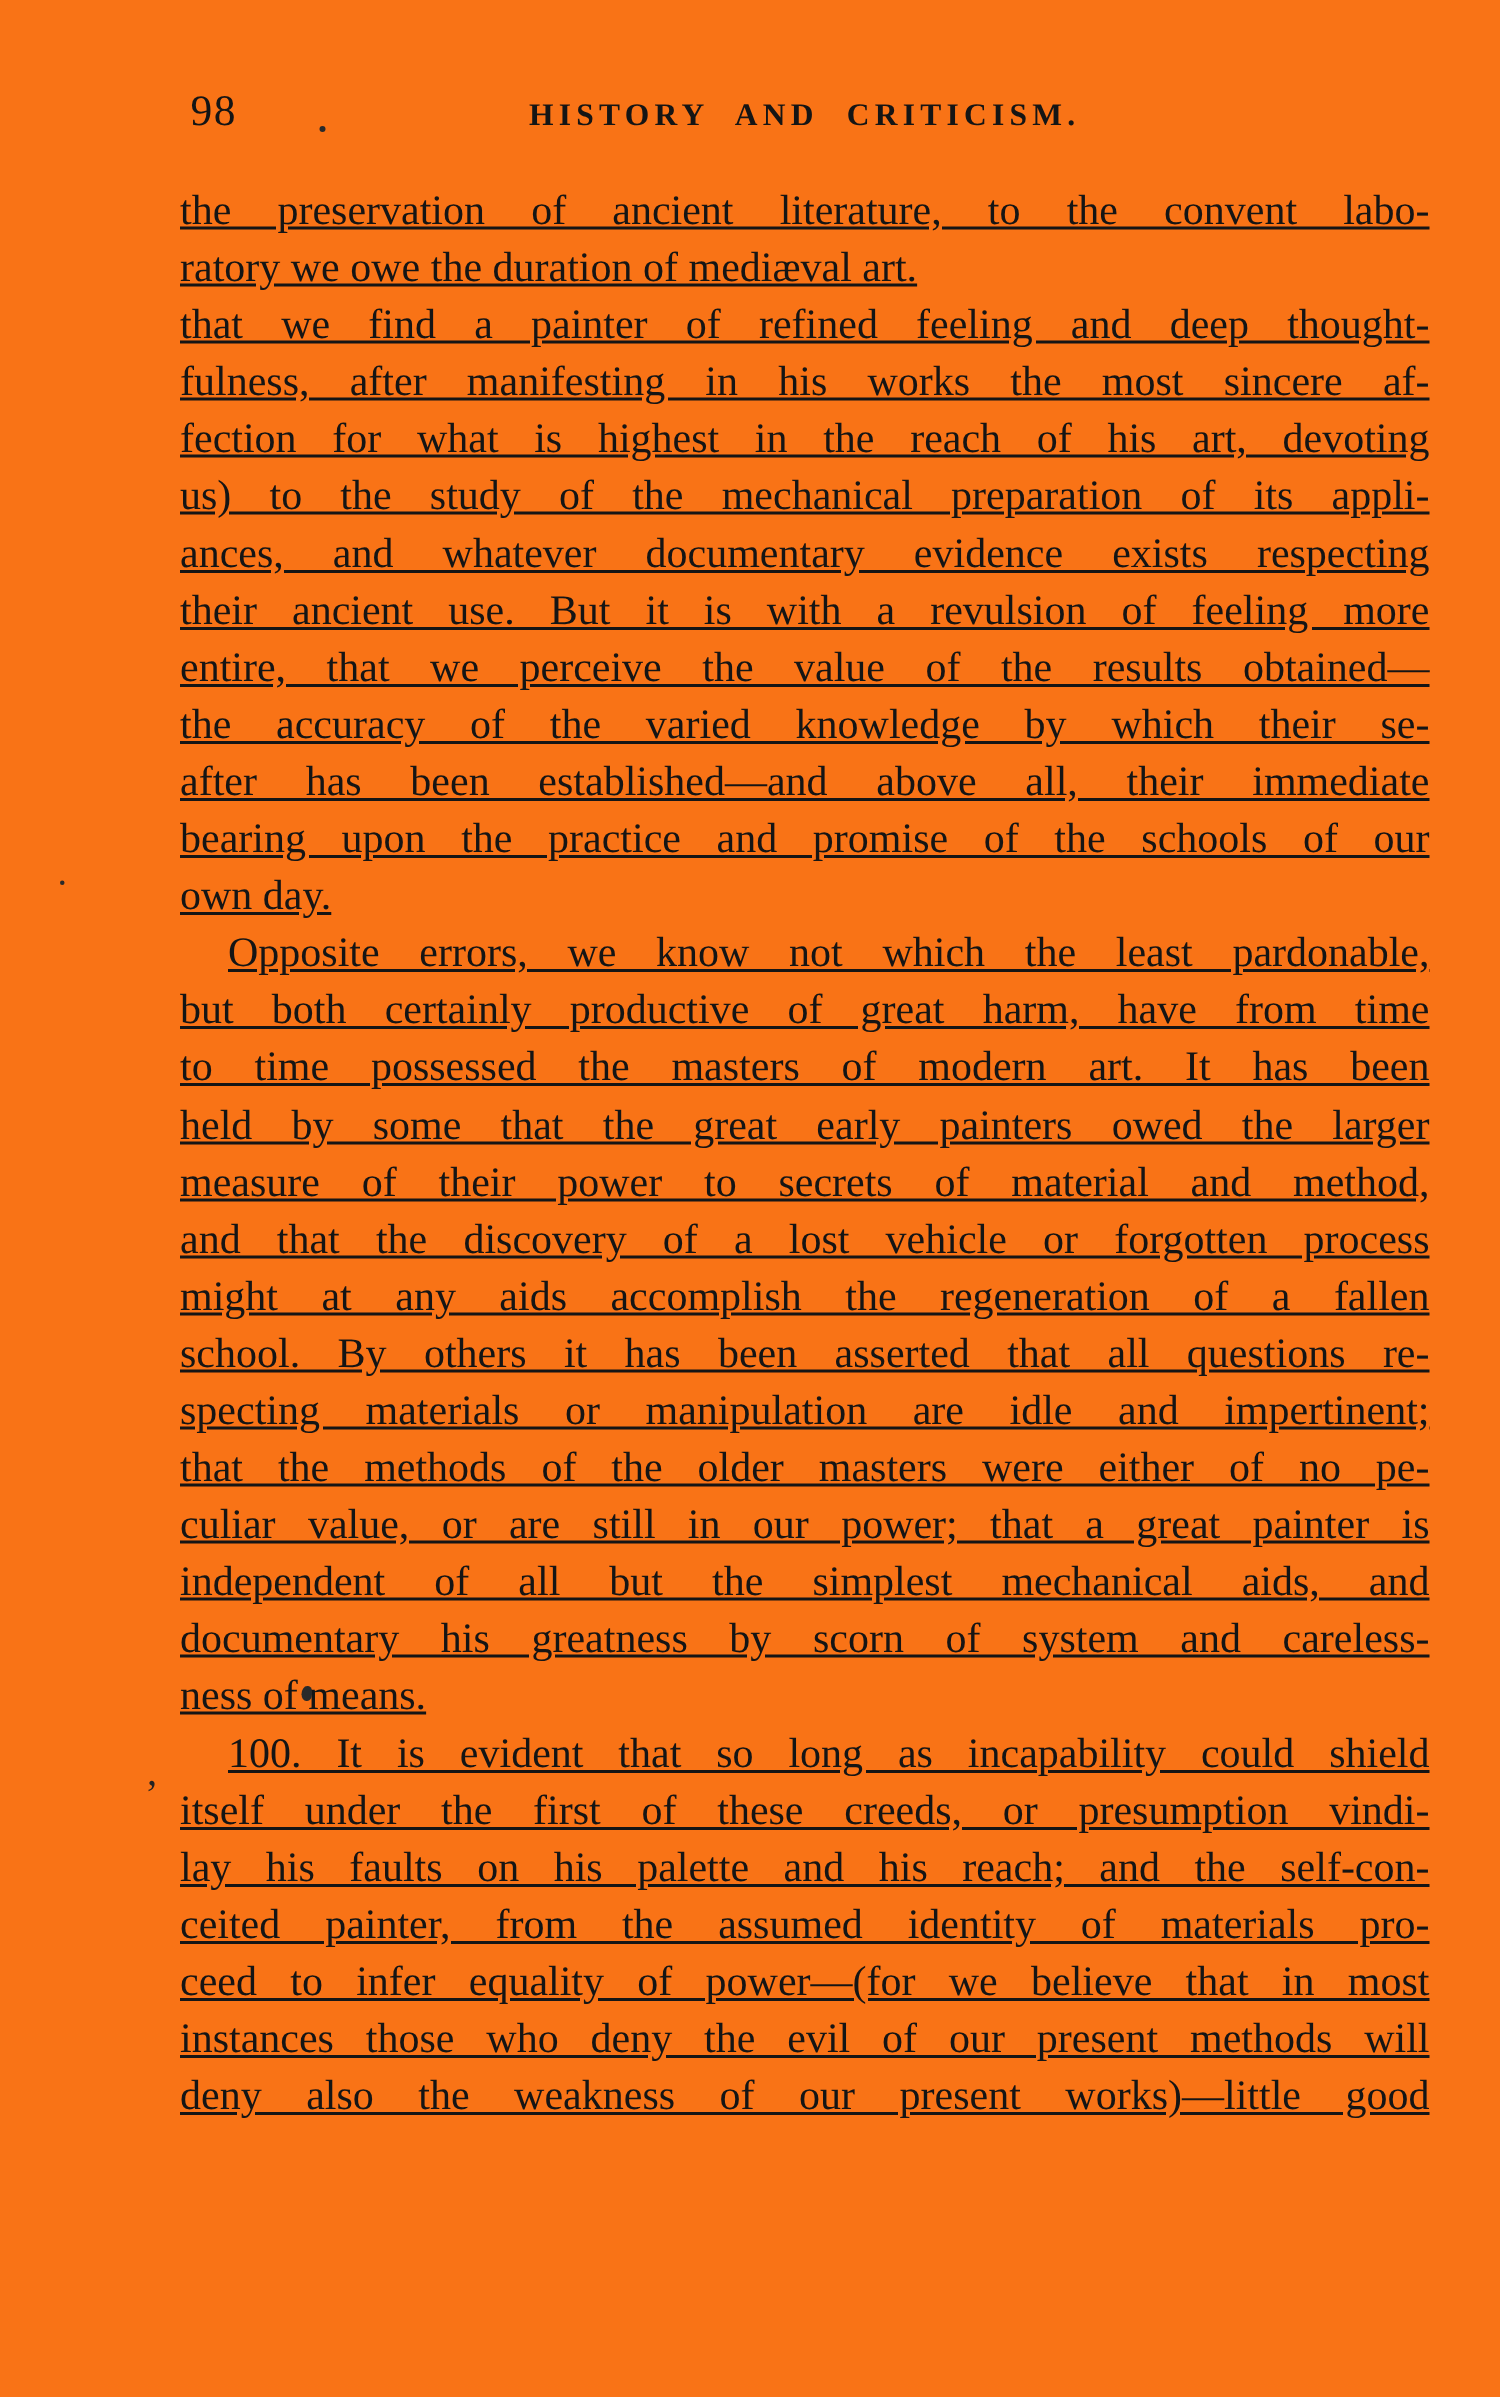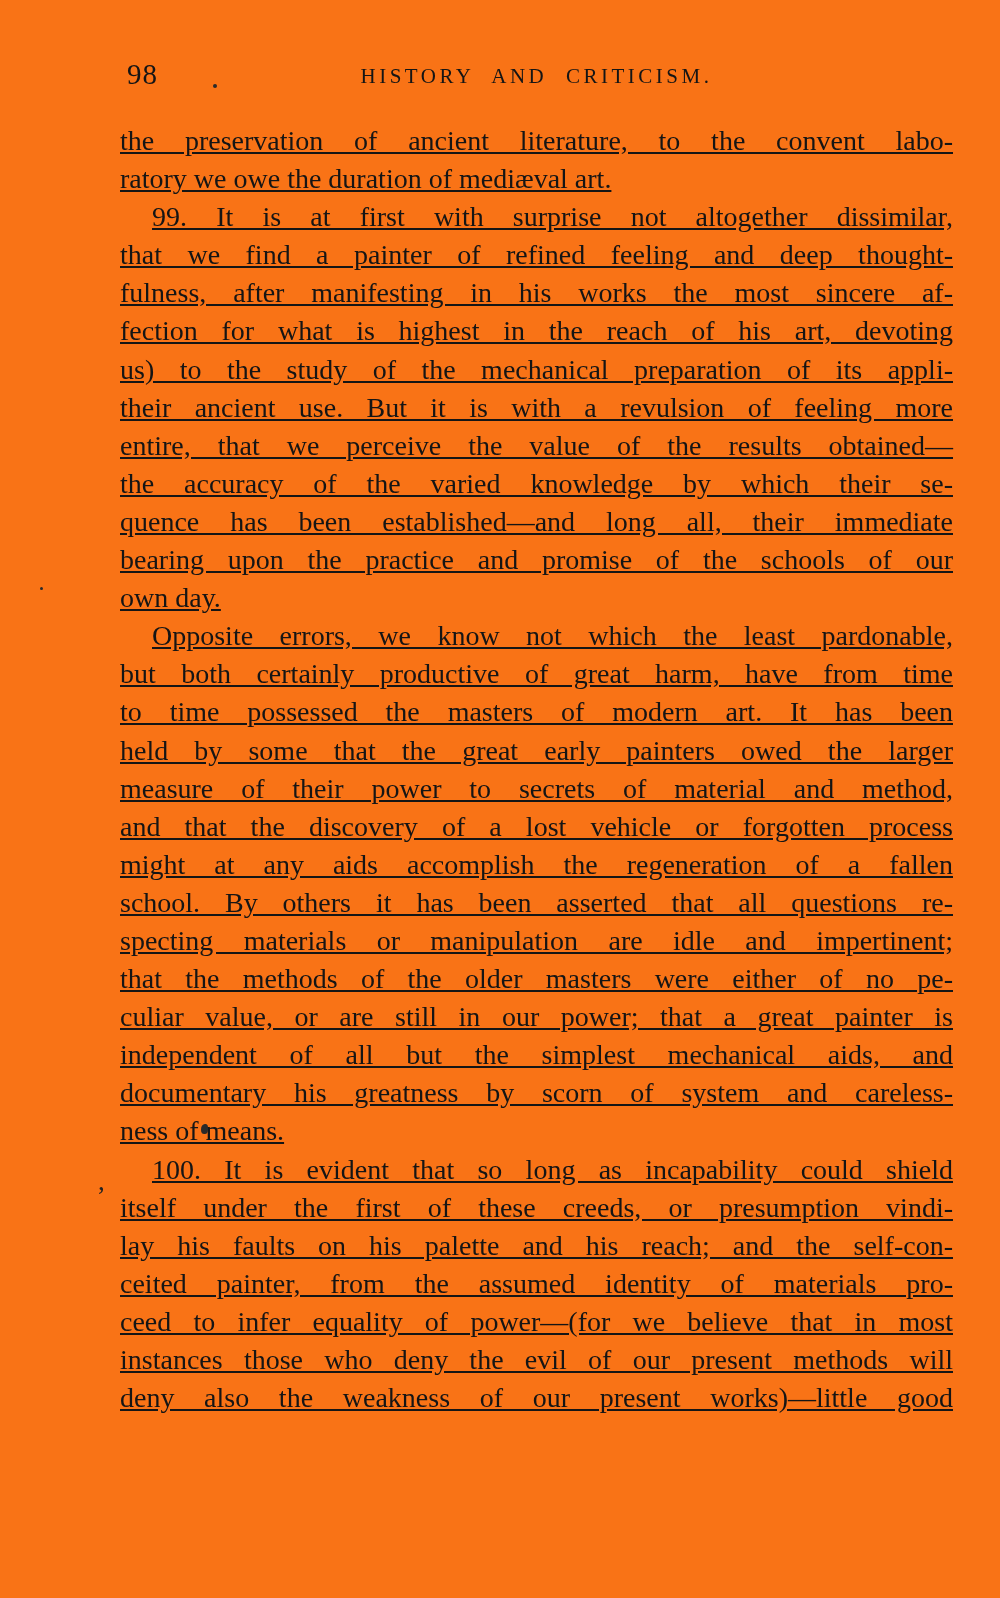--- a/index.html
+++ b/index.html
@@ -23,21 +23,21 @@
     font-size: 29px;
     letter-spacing: 1px;
   }
   .running-head {
     position: absolute;
     top: 64px;
     left: 120px;
     width: 833px;
     text-align: center;
     font-size: 21px;
-    font-weight: normal;
+    font-weight: bold;
     letter-spacing: 3.5px;
     word-spacing: 10px;
     white-space: nowrap;
   }
   .body-text {
     position: absolute;
     top: 122px;
     left: 120px;
     width: 833px;
     font-size: 28px;
@@ -77,29 +77,29 @@
 
 <div class="page">
 
   <div class="pagenum">98</div>
 
   <div class="running-head">HISTORY AND CRITICISM.</div>
 
   <div class="body-text">
       <div class="line">the preservation of ancient literature, to the convent labo-</div>
       <div class="line end">ratory we owe the duration of mediæval art.</div>
-      <div class="line indent">99. It is at first with surprise not altogether dissimilar,</div>
       <div class="line">that we find a painter of refined feeling and deep thought-</div>
       <div class="line">fulness, after manifesting in his works the most sincere af-</div>
       <div class="line">fection for what is highest in the reach of his art, devoting</div>
       <div class="line">us) to the study of the mechanical preparation of its appli-</div>
+      <div class="line">ances, and whatever documentary evidence exists respecting</div>
       <div class="line">their ancient use.  But it is with a revulsion of feeling more</div>
       <div class="line">entire, that we perceive the value of the results obtained—</div>
       <div class="line">the accuracy of the varied knowledge by which their se-</div>
-      <div class="line">quence has been established—and long all, their immediate</div>
+      <div class="line">after has been established—and above all, their immediate</div>
       <div class="line">bearing upon the practice and promise of the schools of our</div>
       <div class="line end">own day.</div>
       <div class="line indent">Opposite errors, we know not which the least pardonable,</div>
       <div class="line">but both certainly productive of great harm, have from time</div>
       <div class="line">to time possessed the masters of modern art.  It has been</div>
       <div class="line">held by some that the great early painters owed the larger</div>
       <div class="line">measure of their power to secrets of material and method,</div>
       <div class="line">and that the discovery of a lost vehicle or forgotten process</div>
       <div class="line">might at any aids accomplish the regeneration of a fallen</div>
       <div class="line">school.  By others it has been asserted that all questions re-</div>

